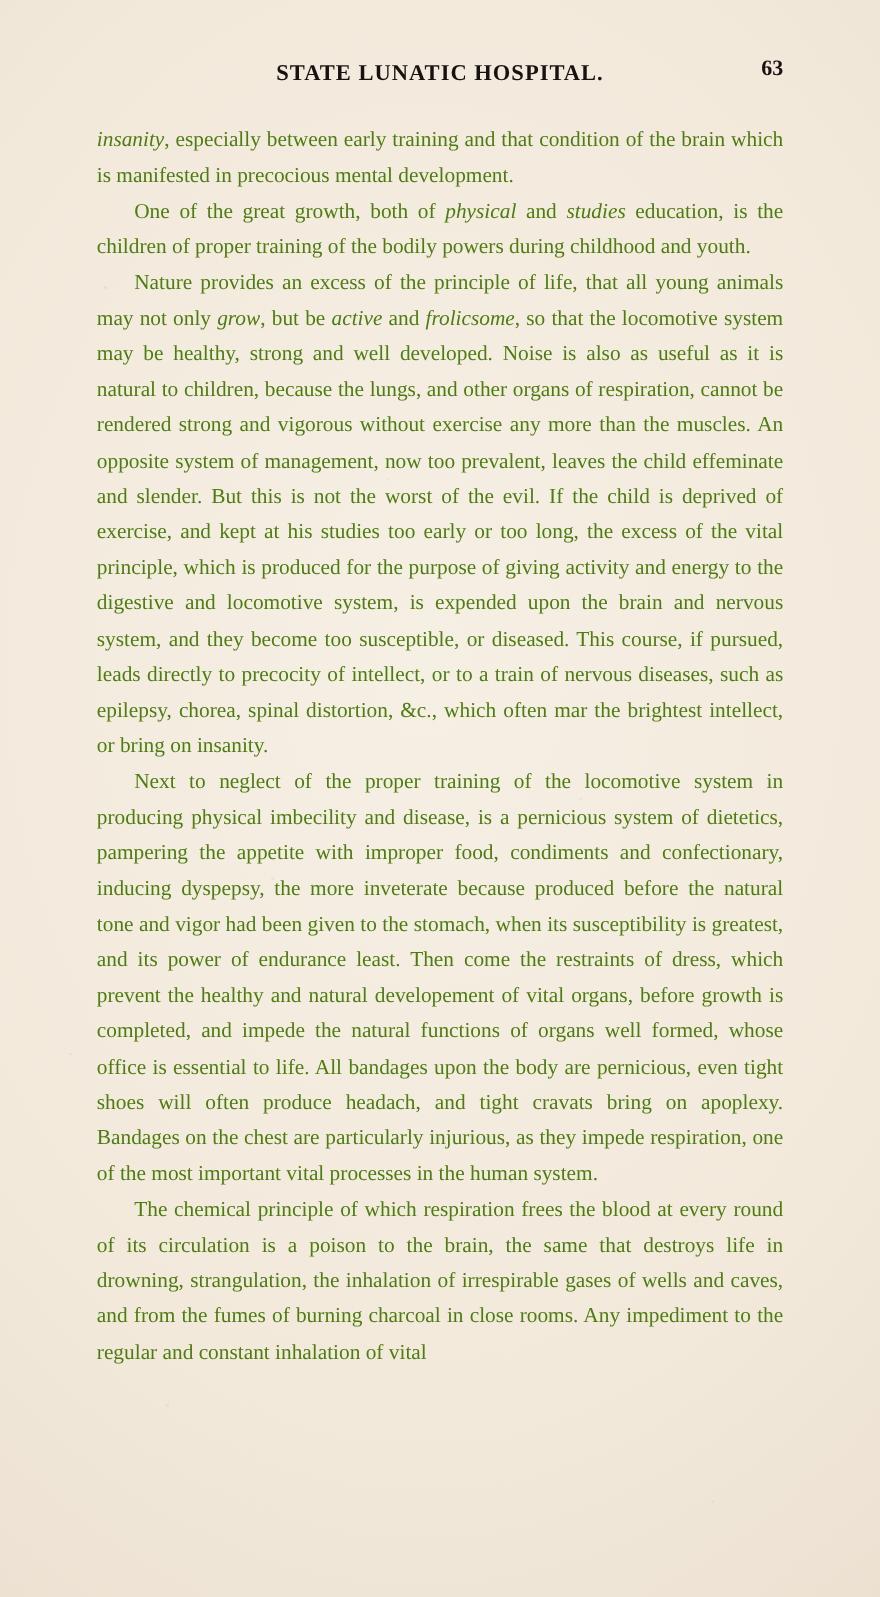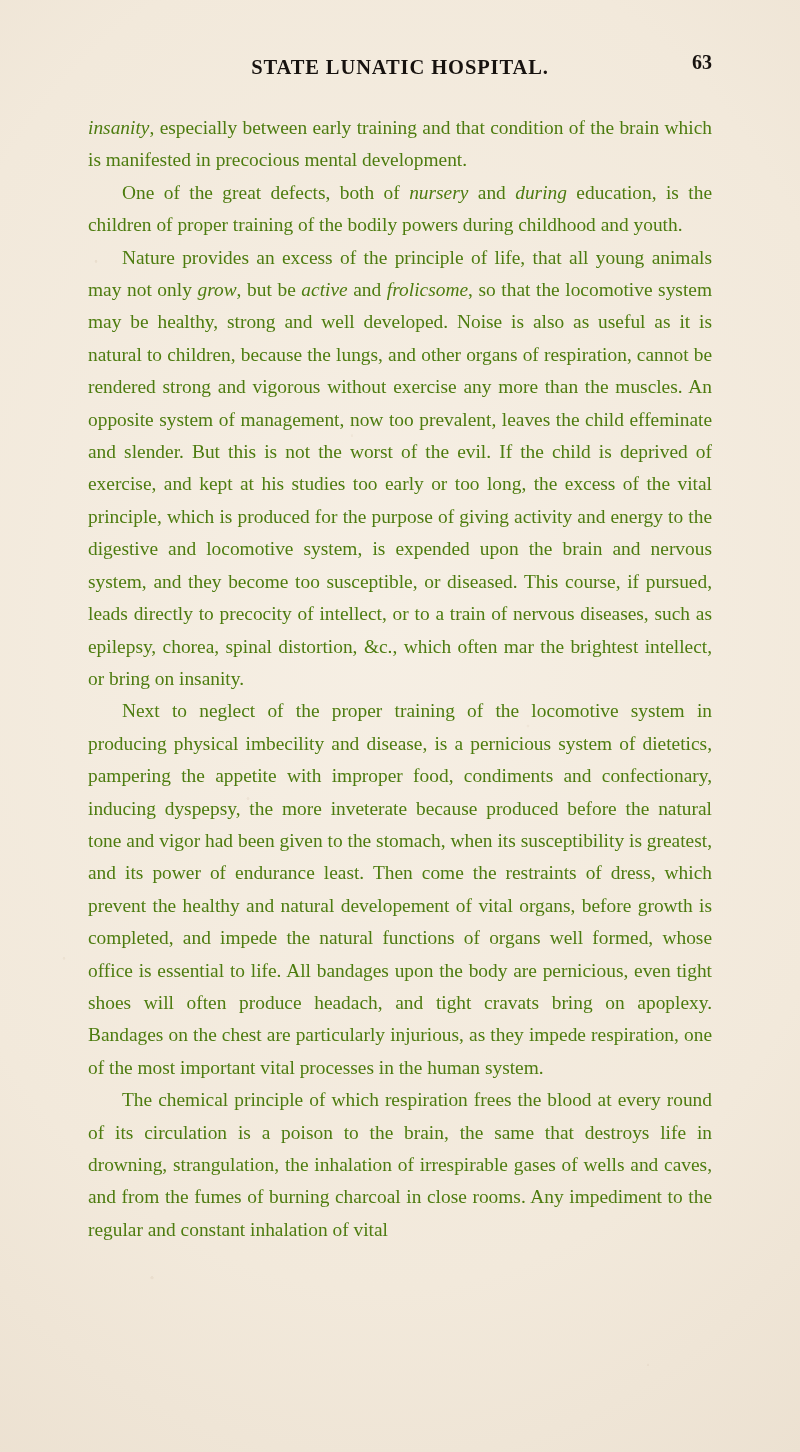--- a/index.html
+++ b/index.html
@@ -106,19 +106,19 @@
 
 <div class="page">
 
   <div class="running-head">
     <span class="head-title">STATE LUNATIC HOSPITAL.</span>
     <span class="page-number">63</span>
   </div>
 
   <div class="body-text">
       <p class="para-cont"><span class="it">insanity</span><span>, especially between early training and that condition of the brain which is manifested in precocious mental development.</span></p>
-      <p class="para-indent"><span>One of the great defects, both of </span><span class="it">nursery</span><span> and </span><span class="it">during</span><span> education, is the children of proper training of the bodily powers during childhood and youth.</span></p>
+      <p class="para-indent"><span>One of the great growth, both of </span><span class="it">physical</span><span> and </span><span class="it">studies</span><span> education, is the children of proper training of the bodily powers during childhood and youth.</span></p>
       <p class="para-indent"><span>Nature provides an excess of the principle of life, that all young animals may not only </span><span class="it">grow</span><span>, but be </span><span class="it">active</span><span> and </span><span class="it">frolicsome</span><span>, so that the locomotive system may be healthy, strong and well developed. Noise is also as useful as it is natural to children, because the lungs, and other organs of respiration, cannot be rendered strong and vigorous without exercise any more than the muscles. An opposite system of management, now too prevalent, leaves the child effeminate and slender. But this is not the worst of the evil. If the child is deprived of exercise, and kept at his studies too early or too long, the excess of the vital principle, which is produced for the purpose of giving activity and energy to the digestive and locomotive system, is expended upon the brain and nervous system, and they become too susceptible, or diseased. This course, if pursued, leads directly to precocity of intellect, or to a train of nervous diseases, such as epilepsy, chorea, spinal distortion, &amp;c., which often mar the brightest intellect, or bring on insanity.</span></p>
       <p class="para-indent"><span>Next to neglect of the proper training of the locomotive system in producing physical imbecility and disease, is a pernicious system of dietetics, pampering the appetite with improper food, condiments and confectionary, inducing dyspepsy, the more inveterate because produced before the natural tone and vigor had been given to the stomach, when its susceptibility is greatest, and its power of endurance least. Then come the restraints of dress, which prevent the healthy and natural developement of vital organs, before growth is completed, and impede the natural functions of organs well formed, whose office is essential to life. All bandages upon the body are pernicious, even tight shoes will often produce headach, and tight cravats bring on apoplexy. Bandages on the chest are particularly injurious, as they impede respiration, one of the most important vital processes in the human system.</span></p>
       <p class="para-indent"><span>The chemical principle of which respiration frees the blood at every round of its circulation is a poison to the brain, the same that destroys life in drowning, strangulation, the inhalation of irrespirable gases of wells and caves, and from the fumes of burning charcoal in close rooms. Any impediment to the regular and constant inhalation of vital</span></p>
     </div>
 
 </div>
 
 </body></html>

